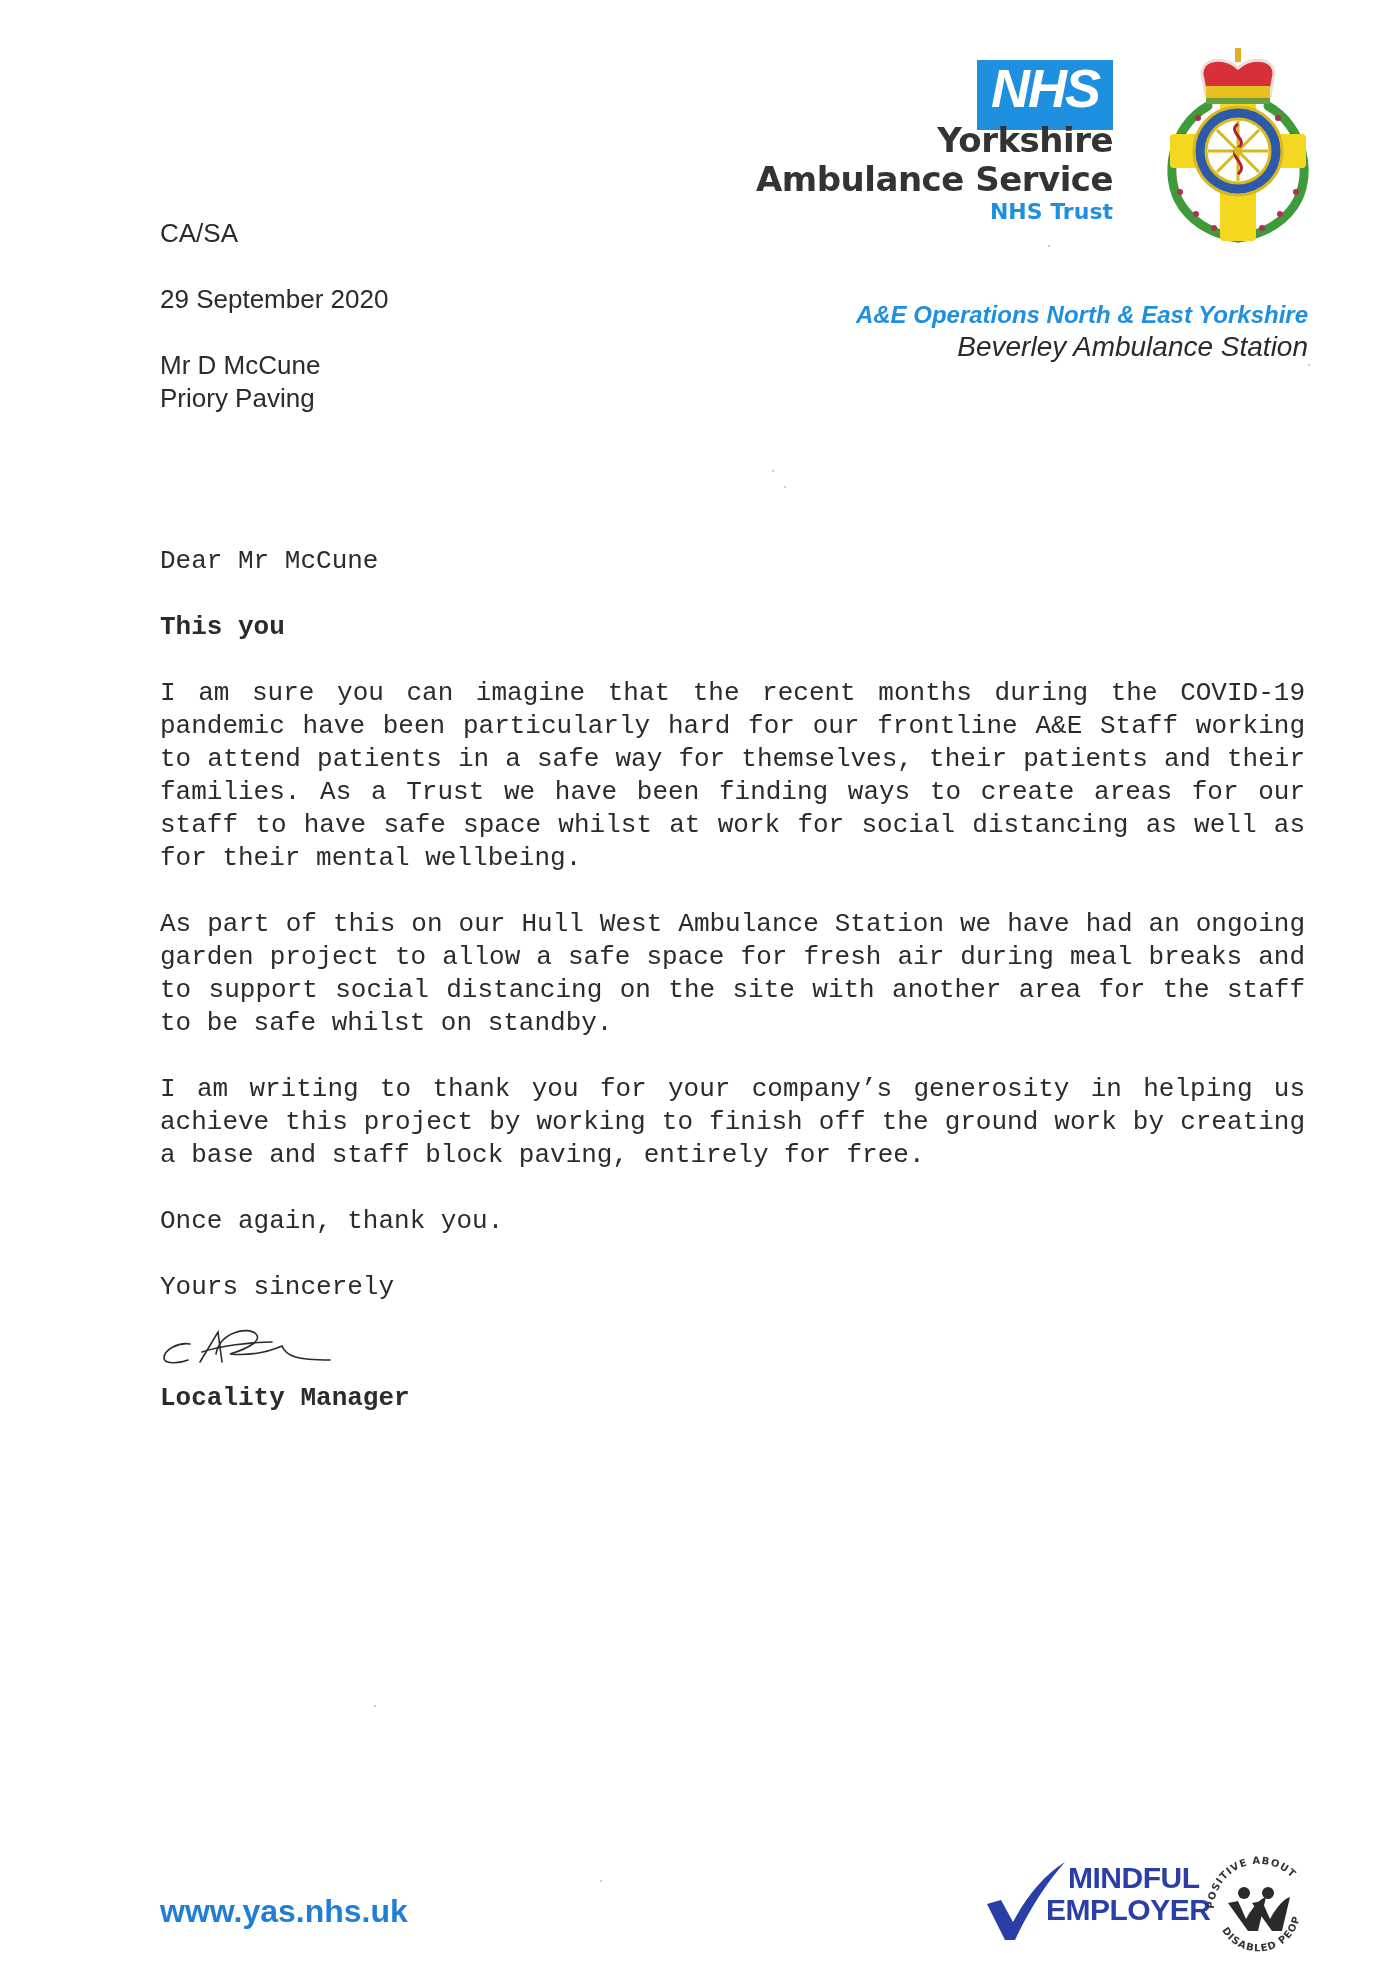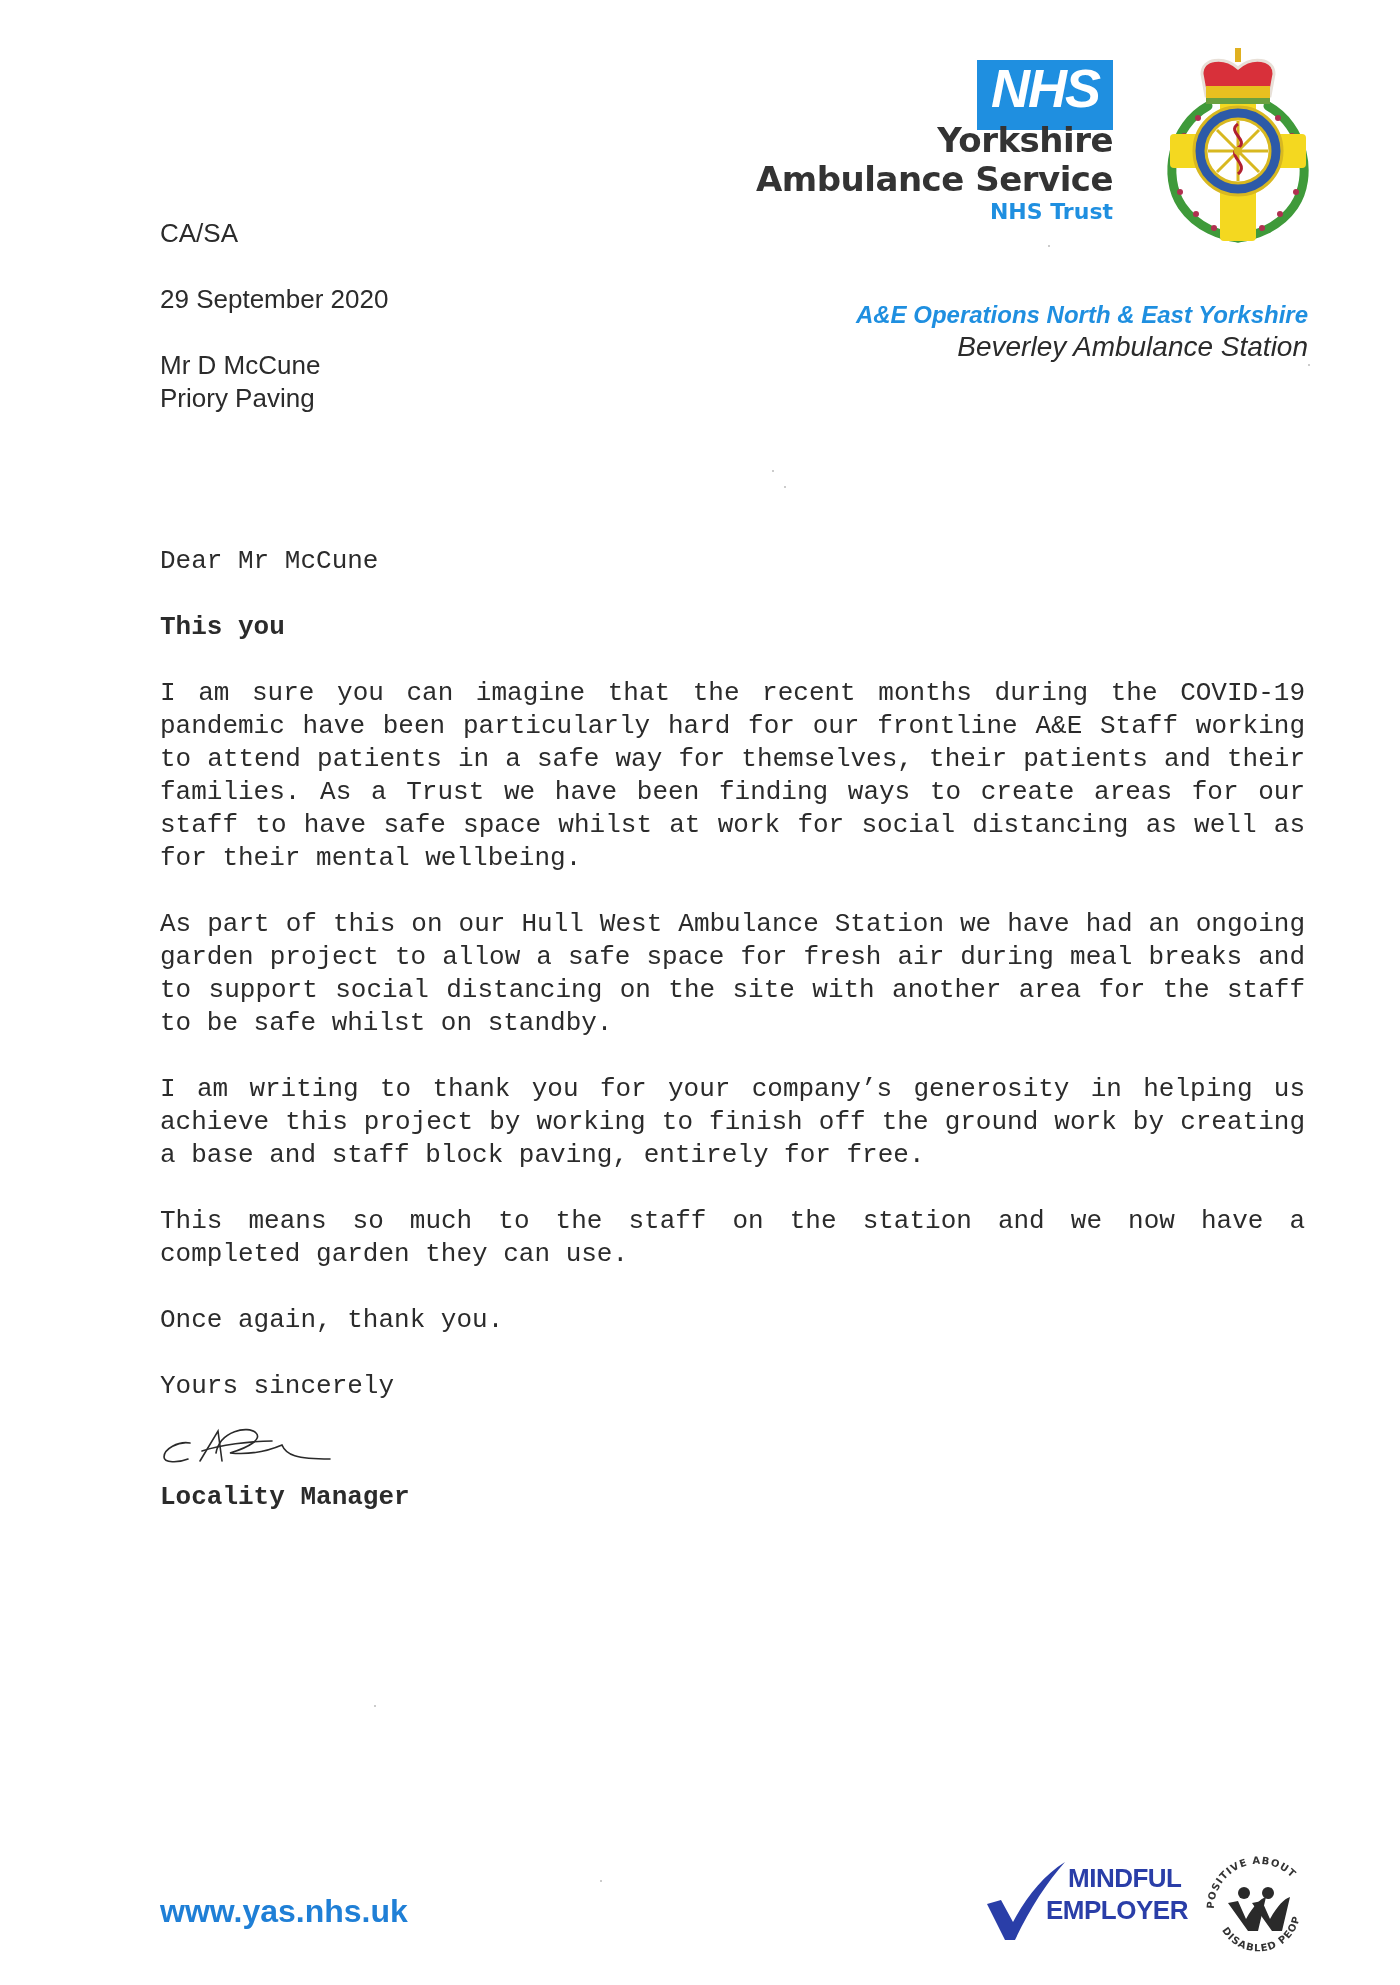--- a/index.html
+++ b/index.html
@@ -31,21 +31,21 @@
     .body-col { left: 160px; width: 1145px; top: 545px; font-size: 26px; line-height: 33px; }
     .body-col p { margin: 0 0 33px 0; text-align: justify; text-align-last: left; font-family: Liberation Mono, monospace; }
     .body-col .heading { font-weight: bold; }
     .sig-area { height: 70px; margin: -4px 0 0 0; position: relative; }
     .sig-area svg { position: absolute; left: 0; top: 0; }
     .closing-title { font-weight: bold; margin-top: 6px; }
 
     
     .url { left: 160px; top: 1893px; font-size: 32px; font-weight: bold; color: #1f7fd6; }
     .mindful { left: 985px; top: 1858px; width: 200px; height: 85px; }
-    .mindful-text { position: absolute; font-weight: bold; color: #2a3ea8; font-size: 26px; line-height: 30px; letter-spacing: -0.5px; white-space: nowrap; }
+    .mindful-text { position: absolute; font-weight: bold; color: #2a3ea8; font-size: 30px; line-height: 30px; letter-spacing: -0.5px; white-space: nowrap; }
     .mf1 { left: 83px; top: 5px; }
     .mf2 { left: 61px; top: 37px; }
     .pad { left: 1200px; top: 1855px; width: 115px; height: 100px; }
 
     .noise { background: #bbb; width: 2px; height: 2px; border-radius: 1px; }
   </style>
 </head>
 <body>
 
 <div class="abs nhs-box">
@@ -111,21 +111,20 @@
   <div>Mr D McCune</div>
   <div>Priory Paving</div>
 </div>
 
 <div class="abs body-col">
   <p>Dear Mr McCune</p>
   <p class="heading">This you</p>
   <p>I am sure you can imagine that the recent months during the COVID-19 pandemic have been particularly hard for our frontline A&amp;E Staff working to attend patients in a safe way for themselves, their patients and their families.  As a Trust we have been finding ways to create areas for our staff to have safe space whilst at work for social distancing as well as for their mental wellbeing.</p>
   <p>As part of this on our Hull West Ambulance Station we have had an ongoing garden project to allow a safe space for fresh air during meal breaks and to support social distancing on the site with another area for the staff to be safe whilst on standby.</p>
   <p>I am writing to thank you for your company’s generosity in helping us achieve this project by working to finish off the ground work by creating a base and staff block paving, entirely for free.</p>
-  <p>This means so much to the staff on the station and we now have a completed garden they can use.</p>
   <p>Once again, thank you.</p>
   <p style="margin-bottom:12px">Yours sincerely</p>
   <div class="sig-area">
     <svg width="190" height="70" viewBox="0 0 190 70">
       <g fill="none" stroke="#2a2a2a" stroke-width="1.6" stroke-linecap="round">
         <path d="M30 32 C18 30 4 38 4 46 C4 52 18 52 28 48"></path>
         <path d="M40 50 L58 20 L62 50"></path>
         <path d="M42 40 C60 34 90 30 112 30"></path>
         <path d="M56 42 C60 20 88 14 96 22 C102 28 90 36 70 42 C90 44 108 40 122 34 C126 44 136 48 170 48"></path>
       </g>

